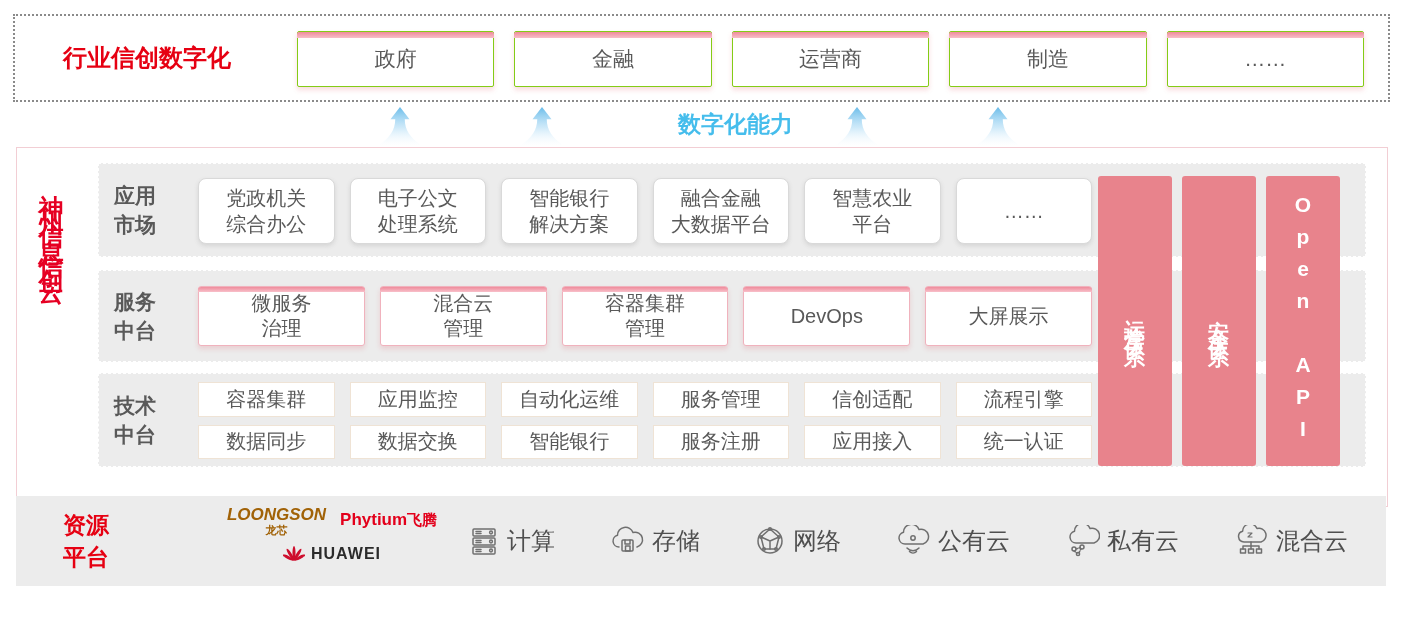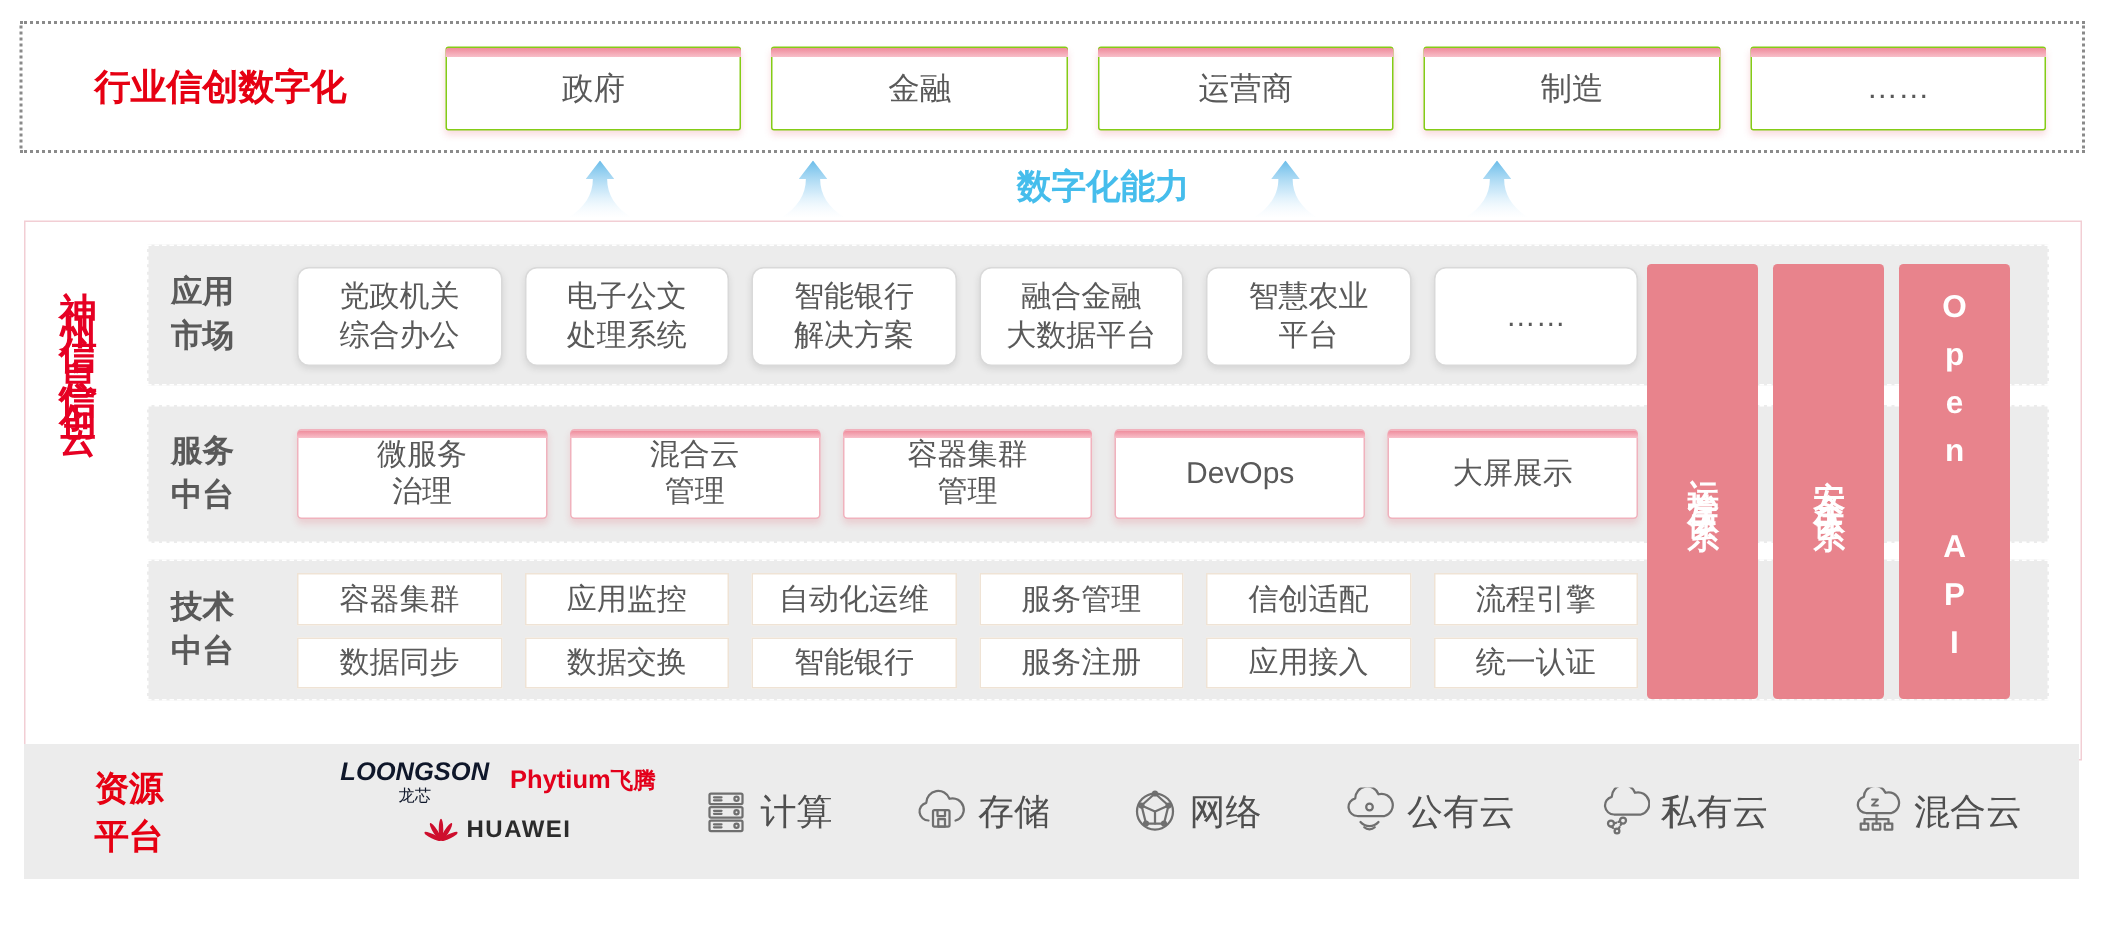--- a/index.html
+++ b/index.html
@@ -59,23 +59,23 @@
        writing-mode:vertical-lr;text-orientation:upright;
        color:#fff;font-size:21px;font-weight:bold;letter-spacing:9px;line-height:1;}
   #pillar-ops{left:1081px;} #pillar-sec{left:1165px;} #pillar-api{left:1249px;}
 
   
   #resource-strip{left:16px;top:496px;width:1370px;height:90px;background:#ececec;}
   #res-label{left:47px;top:13px;font-size:23px;font-weight:bold;color:#e60012;
              line-height:1.4;white-space:pre-line;}
   #vendors{left:196px;top:9px;width:240px;}
   .vendor-row1{display:flex;gap:14px;align-items:flex-start;justify-content:center;}
-  .loongson{color:#0f172a;text-align:center;}
+  .loongson{color:#a16207;text-align:center;}
   .loongson-name{font-style:italic;font-weight:900;font-size:17px;display:block;}
-  .loongson-sub{font-size:11px;font-weight:normal;display:block;margin-top:-2px;}
+  .loongson-sub{font-size:11px;font-weight:bold;display:block;margin-top:-2px;}
   .phytium{color:#e3001b;font-weight:bold;padding-top:5px;display:flex;align-items:baseline;}
   .phytium-name{font-size:17px;}
   .phytium-sub{font-size:15px;}
   .vendor-row2{margin-top:7px;display:flex;justify-content:center;align-items:center;gap:6px;}
   .huawei-text{font-weight:bold;font-size:16px;color:#2b2b2b;letter-spacing:1px;}
   #res-items{left:452px;right:38px;top:0;bottom:0;display:flex;align-items:center;
              justify-content:space-between;}
   .res-item{display:flex;align-items:center;gap:7px;font-size:24px;color:#4f4f4f;}
   .res-icon svg{display:block;}
   .icn{stroke:#6f6f6f;fill:none;stroke-width:1.5;stroke-linecap:round;stroke-linejoin:round;}

